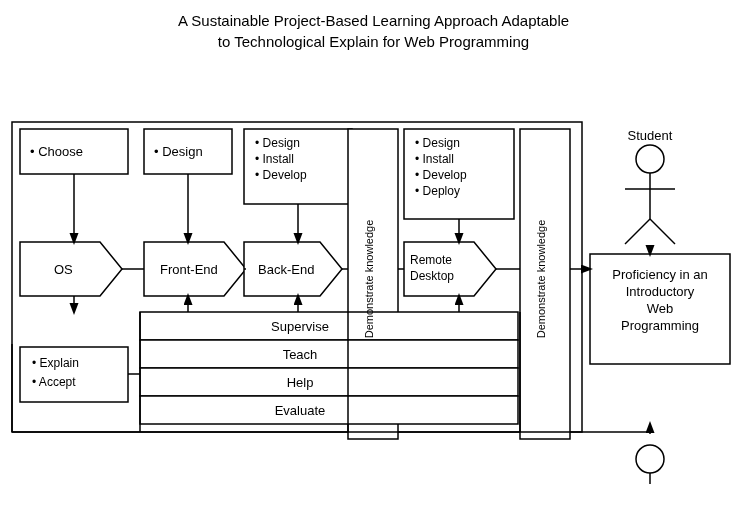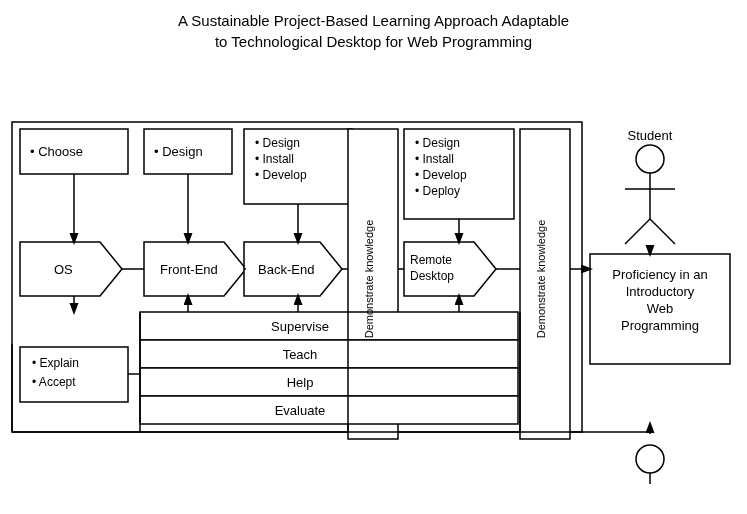--- a/index.html
+++ b/index.html
@@ -40,21 +40,21 @@
       pointer-events: none;
     }
   </style>
 </head>
 <body>
 
 <div class="page">
 
   <div class="title">
     <span>A Sustainable Project-Based Learning Approach Adaptable</span><br>
-    <span>to Technological Desktop for Web Programming</span>
+    <span>to Technological Explain for Web Programming</span>
   </div>
 
   <div class="diagram">
 
     <svg class="diagram-svg" xmlns="http://www.w3.org/2000/svg">
 
       <rect x="2" y="58" width="570" height="310" fill="none" stroke="#000" stroke-width="1.5"></rect>
 
       <rect x="10" y="65" width="108" height="45" fill="white" stroke="#000" stroke-width="1.5"></rect>
 

